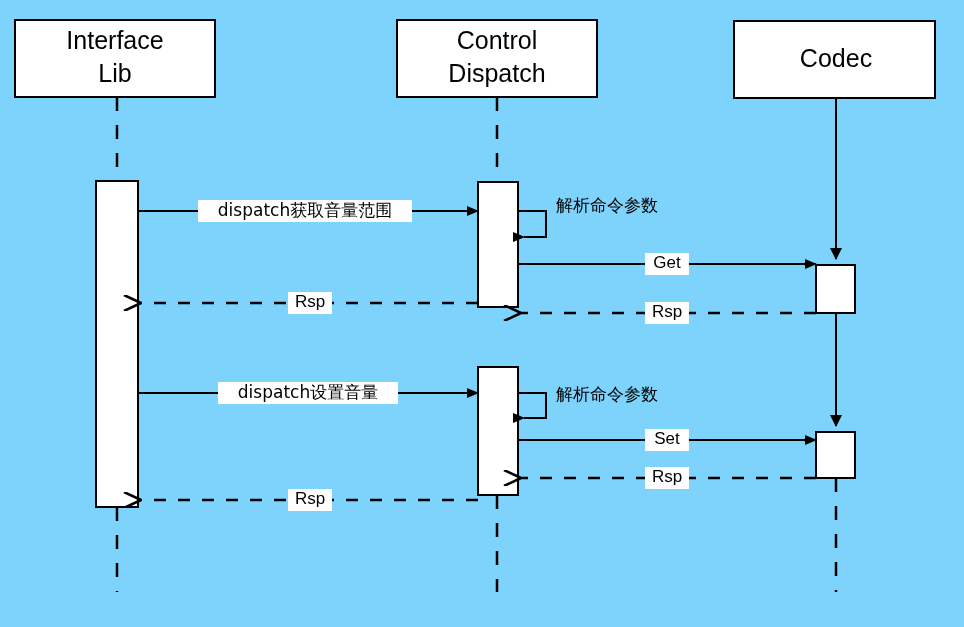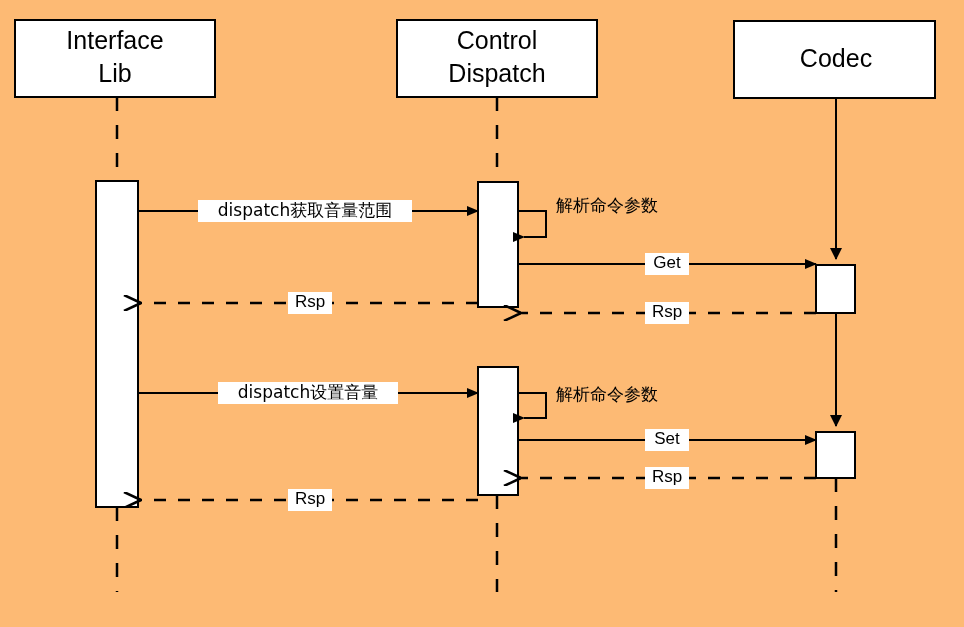--- a/index.html
+++ b/index.html
@@ -5,21 +5,21 @@
 <style>
   html, body {
     margin: 0;
     padding: 0;
     background: #ffffff;
   }
   #diagram-root {
     position: relative;
     width: 964px;
     height: 627px;
-    background: #fdba74;
+    background: #7dd3fc;
     font-family: "Liberation Sans", "DejaVu Sans", sans-serif;
     overflow: hidden;
   }
   #diagram-svg {
     position: absolute;
     left: 0;
     top: 0;
     width: 964px;
     height: 627px;
   }

